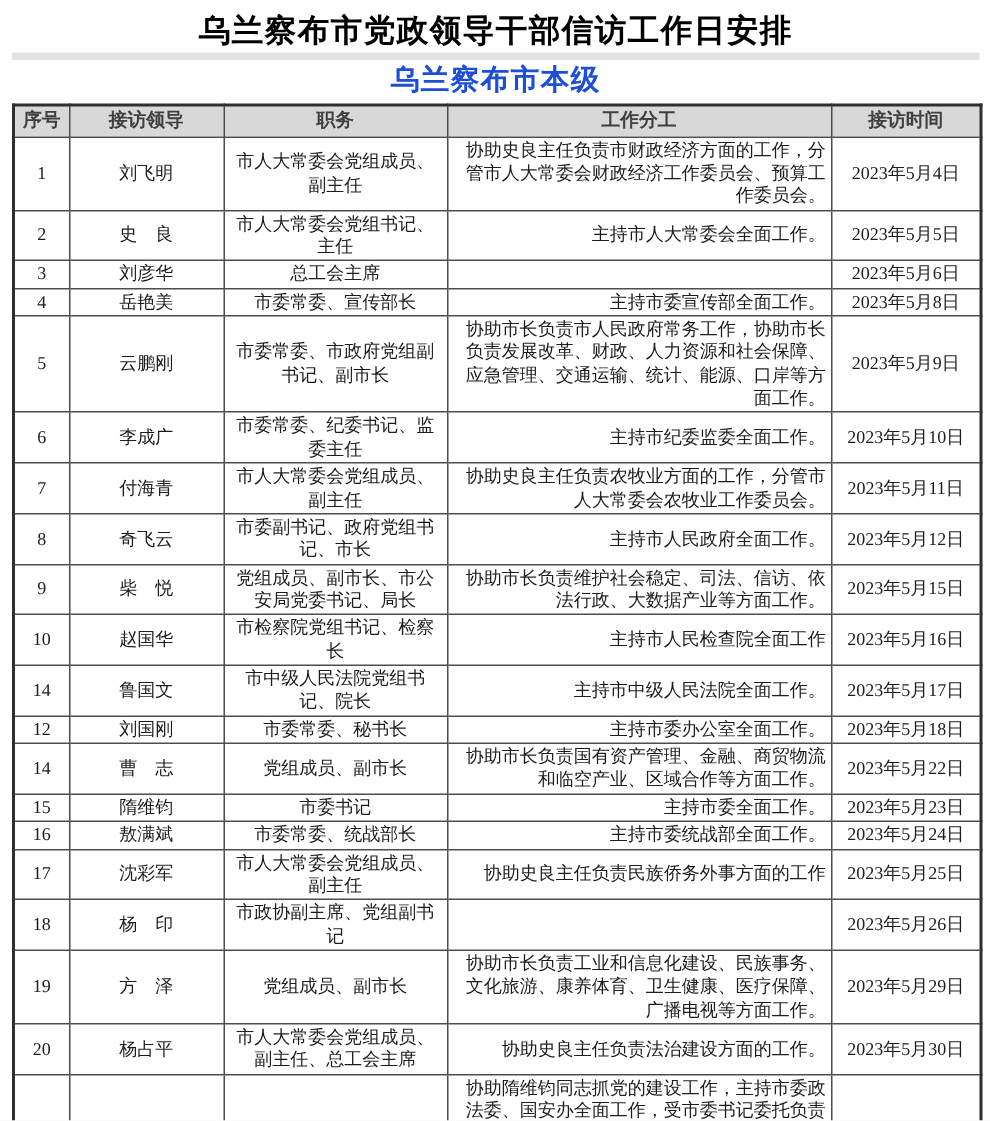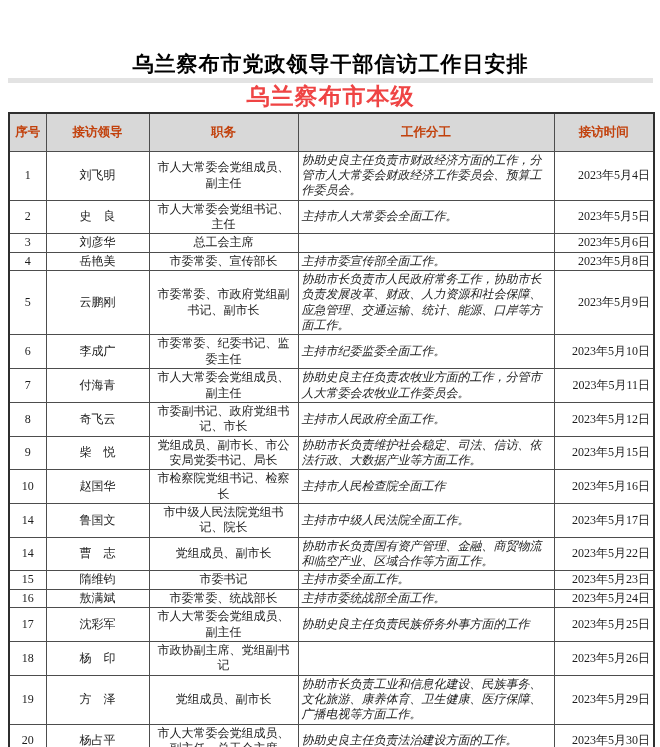--- a/index.html
+++ b/index.html
@@ -9,79 +9,79 @@
     color: #1c1c1c;
   }
   .page {
     width: 660px;
     height: 747px;
     margin: 0 auto;
     background: #ffffff;
     padding: 8px 7px 5px 8px;
     overflow: hidden;
   }
-  .title-block { text-align: center; margin-top: 43px; }
+  .title-block { text-align: center; }
   .main-title {
     font-family: "Liberation Sans", "DejaVu Sans", sans-serif;
     font-weight: 700;
     font-size: 21px;
     line-height: 25px;
     letter-spacing: 1px;
     color: #000;
   }
   .title-divider {
     height: 5px;
     background: #e3e3e3;
     margin: 2px 0 2px 0;
   }
   .sub-title {
     font-family: "Liberation Sans", "DejaVu Sans", sans-serif;
     font-weight: 700;
-    font-size: 23px;
+    font-size: 19px;
     line-height: 23px;
     letter-spacing: 1px;
-    color: #ef4444;
+    color: #1d4ed8;
     margin-bottom: 4px;
     text-align: center;
   }
   table.schedule {
     width: 645px;
     border-collapse: collapse;
     table-layout: fixed;
     border: 2px solid #2f2f2f;
   }
   table.schedule th, table.schedule td {
     border: 1px solid #4d4d4d;
     vertical-align: middle;
     padding: 1px 3px;
   }
   table.schedule th {
     background: #d8d8d8;
     font-family: "Liberation Sans", "DejaVu Sans", sans-serif;
     font-weight: 700;
     font-size: 12.5px;
-    height: 38px;
+    height: 21px;
     text-align: center;
-    color: #c2410c;
+    color: #404040;
   }
   table.schedule td {
     font-size: 12px;
     line-height: 1.28;
     background: #ffffff;
   }
   col.c-no    { width: 37px; }
   col.c-name  { width: 103px; }
   col.c-pos   { width: 149px; }
   col.c-duty  { width: 256px; }
   col.c-date  { width: 100px; }
   td.cell-no    { text-align: center; }
   td.cell-name  { text-align: center; }
   td.cell-pos   { text-align: center; }
-  td.cell-duty  { text-align: left; font-style: italic; }
-  td.cell-date  { text-align: right; white-space: nowrap; font-size: 11.5px; }
+  td.cell-duty  { text-align: right; }
+  td.cell-date  { text-align: center; white-space: nowrap; font-size: 11.5px; }
 </style>
 </head>
 <body>
 
 <div class="page">
   <div class="title-block">
     <div class="main-title">乌兰察布市党政领导干部信访工作日安排</div>
     <div class="title-divider"></div>
     <div class="sub-title">乌兰察布市本级</div>
   </div>
@@ -185,20 +185,27 @@
   </tr>
 
   <tr>
     <td class="cell-no">14</td>
     <td class="cell-name">鲁国文</td>
     <td class="cell-pos">市中级人民法院党组书记、院长</td>
     <td class="cell-duty">主持市中级人民法院全面工作。</td>
     <td class="cell-date">2023年5月17日</td>
   </tr>
 
+  <tr>
+    <td class="cell-no">12</td>
+    <td class="cell-name">刘国刚</td>
+    <td class="cell-pos">市委常委、秘书长</td>
+    <td class="cell-duty">主持市委办公室全面工作。</td>
+    <td class="cell-date">2023年5月18日</td>
+  </tr>
 
 
   <tr>
     <td class="cell-no">14</td>
     <td class="cell-name">曹　志</td>
     <td class="cell-pos">党组成员、副市长</td>
     <td class="cell-duty">协助市长负责国有资产管理、金融、商贸物流和临空产业、区域合作等方面工作。</td>
     <td class="cell-date">2023年5月22日</td>
   </tr>
 

